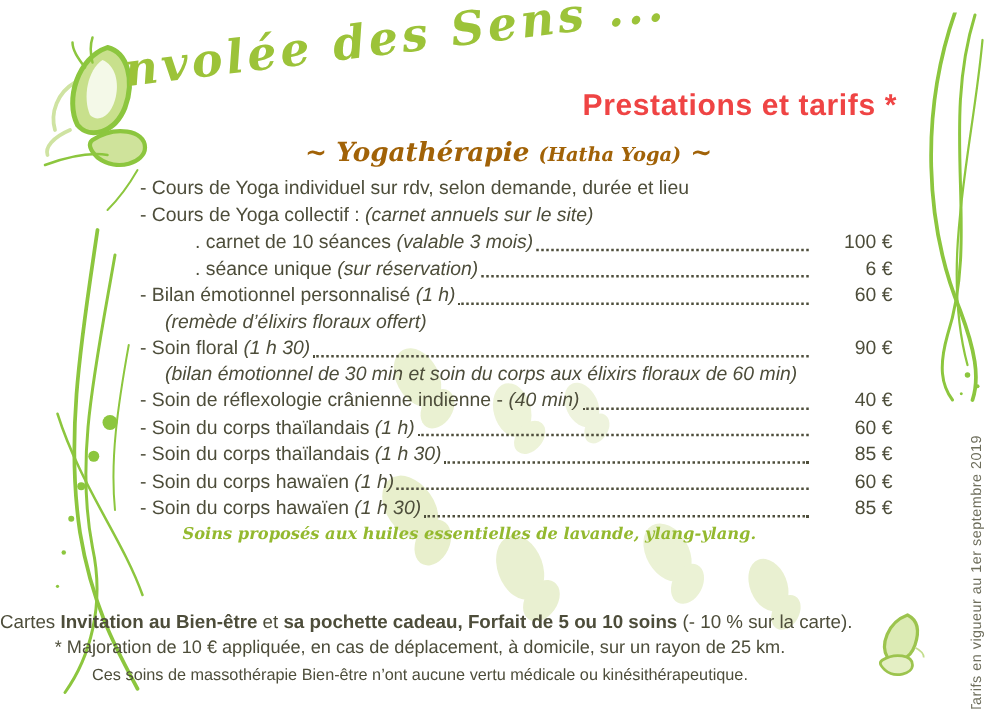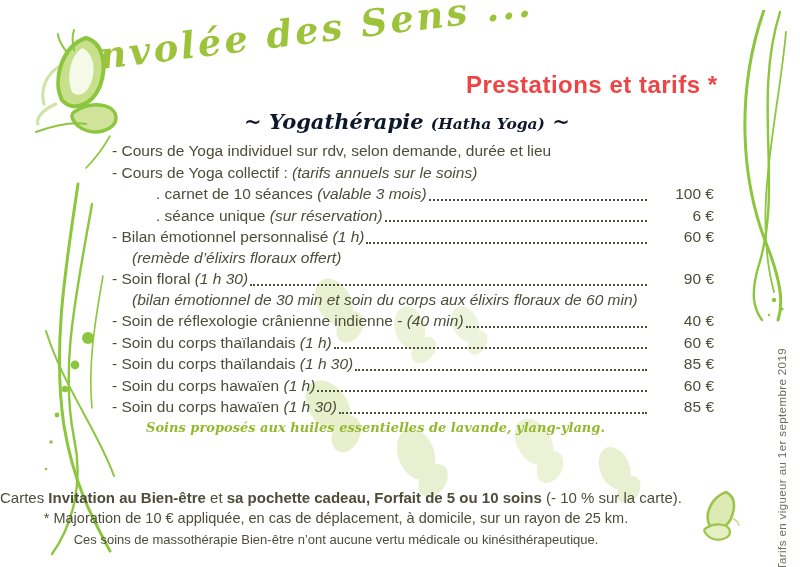--- a/index.html
+++ b/index.html
@@ -28,21 +28,21 @@
     transform:rotate(-7deg);transform-origin:0 100%;white-space:nowrap;
   }
   #page-title{
     position:absolute;left:466px;top:71px;z-index:2;
     font-size:24px;font-weight:bold;color:#ef4444;letter-spacing:.5px;white-space:nowrap;
   }
 
   
   #services{position:absolute;left:100px;top:106px;width:614px;z-index:1;}
   .section-heading{
-    text-align:center;color:#0f172a;
+    text-align:center;color:#a16207;
     font-family:"DejaVu Serif", serif;font-style:italic;font-weight:bold;
     font-size:21px;line-height:26px;margin:3px 0 3px 0;white-space:nowrap;
   }
   .section-heading .h-sub{font-size:15.5px;}
   .row{display:flex;align-items:flex-end;font-size:15.5px;line-height:21.5px;white-space:nowrap;margin-left:12px;}
   .row .label{flex:0 0 auto;}
   .row .dots{flex:1 1 auto;border-bottom:2px dotted #4e4e3b;margin:0 5px 4px 2px;min-width:10px;}
   .row .price{flex:0 0 62px;text-align:right;}
   .row.indent1{padding-left:44px;}
   .row.note{padding-left:20px;font-style:italic;line-height:20.5px;}
@@ -166,21 +166,21 @@
 <div id="brand-script">nvolée des Sens ...</div>
 <div id="page-title">Prestations et tarifs *</div>
 
 <div id="services">
     <div>
       <div class="section-heading"><span>~ Yogathérapie </span><span class="h-sub">(Hatha Yoga)</span><span> ~</span></div>
       <div class="row">
         <span class="label"><span>- Cours de Yoga individuel sur rdv, selon demande, durée et lieu</span></span>
       </div>
       <div class="row">
-        <span class="label"><span>- Cours de Yoga collectif : </span><span class="it">(tarifs annuels sur le soins)</span></span>
+        <span class="label"><span>- Cours de Yoga collectif : </span><span class="it">(carnet annuels sur le site)</span></span>
       </div>
       <div class="row indent1">
         <span class="label"><span>. carnet de 10 séances </span><span class="it">(valable 3 mois)</span></span>
         <span class="dots"></span>
         <span class="price">100 €</span>
       </div>
       <div class="row indent1">
         <span class="label"><span>. séance unique </span><span class="it">(sur réservation)</span></span>
         <span class="dots"></span>
         <span class="price">6 €</span>

